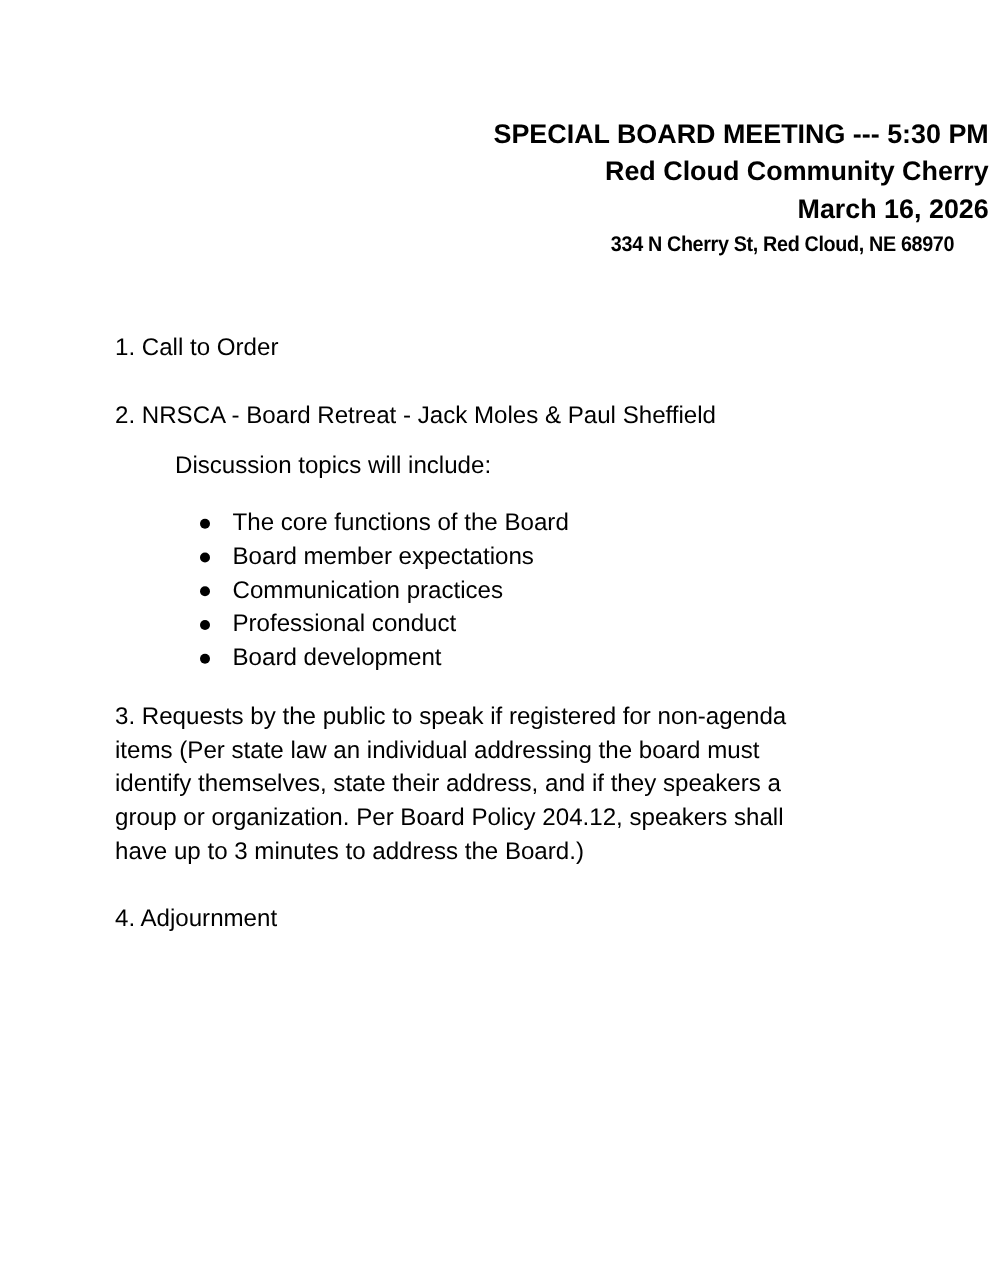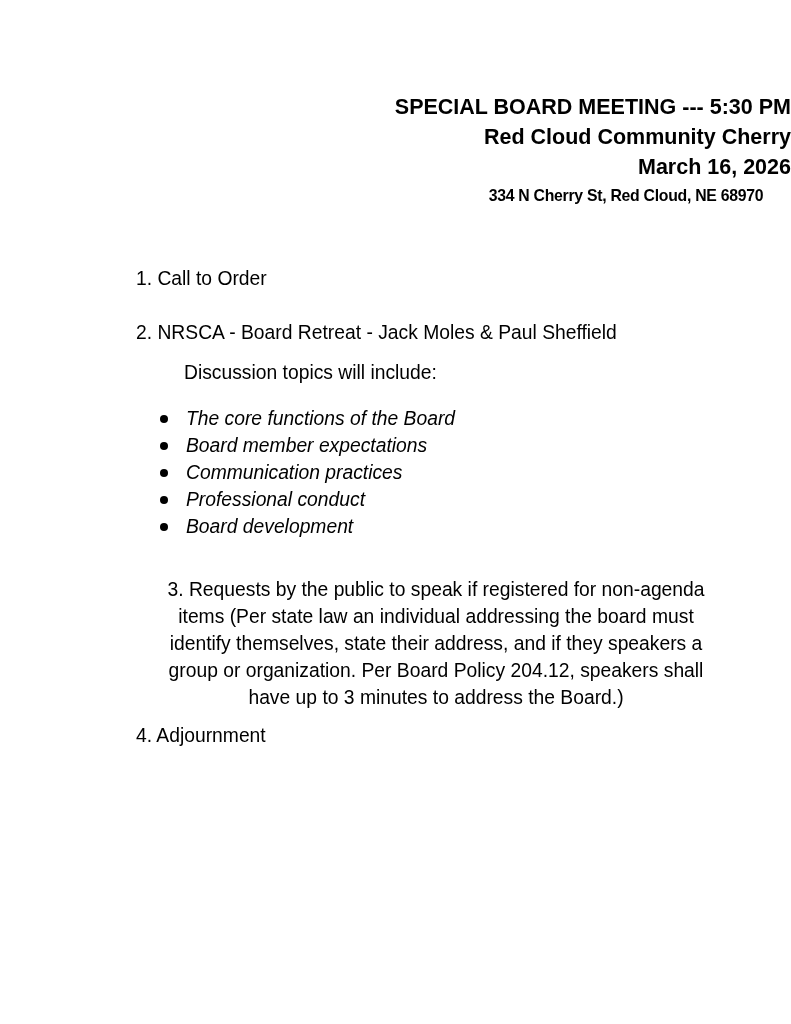--- a/index.html
+++ b/index.html
@@ -32,21 +32,20 @@
       font-weight: bold;
       font-size: 17px;
       line-height: 28px;
       letter-spacing: -0.3px;
       font-family: "Liberation Sans", sans-serif;
       transform: scaleX(0.93);
     }
     .body-text {
       font-size: 19.3px;
       line-height: 27px;
-      margin-left: 44px;
     }
     .item {
       position: absolute;
       left: 92px;
       white-space: nowrap;
     }
     .para {
       position: absolute;
       left: 92px;
       width: 600px;
@@ -62,21 +61,20 @@
       left: 160px;
       top: 405px;
       margin: 0;
       padding: 0;
       list-style: none;
     }
     ul.topics li {
       position: relative;
       padding-left: 26px;
       white-space: nowrap;
-      font-style: italic;
     }
     ul.topics li .bullet {
       position: absolute;
       left: 0;
       top: 10px;
       width: 8px;
       height: 8px;
       border-radius: 50%;
       background: #000;
     }
@@ -98,21 +96,21 @@
 <div class="sub-intro body-text" style="top:359px;">Discussion topics will include:</div>
 
 <ul class="topics body-text">
   <li><span class="bullet"></span><span>The core functions of the Board</span></li>
   <li><span class="bullet"></span><span>Board member expectations</span></li>
   <li><span class="bullet"></span><span>Communication practices</span></li>
   <li><span class="bullet"></span><span>Professional conduct</span></li>
   <li><span class="bullet"></span><span>Board development</span></li>
 </ul>
 
-<div class="para body-text" style="top:576px;text-align:center;">
+<div class="para body-text" style="top:560px;">
   <div>3. Requests by the public to speak if registered for non-agenda</div>
   <div>items (Per state law an individual addressing the board must</div>
   <div>identify themselves, state their address, and if they speakers a</div>
   <div>group or organization. Per Board Policy 204.12, speakers shall</div>
   <div>have up to 3 minutes to address the Board.)</div>
 </div>
 
 <div class="item body-text" style="top:722px;">4. Adjournment</div>
 
 </body></html>

